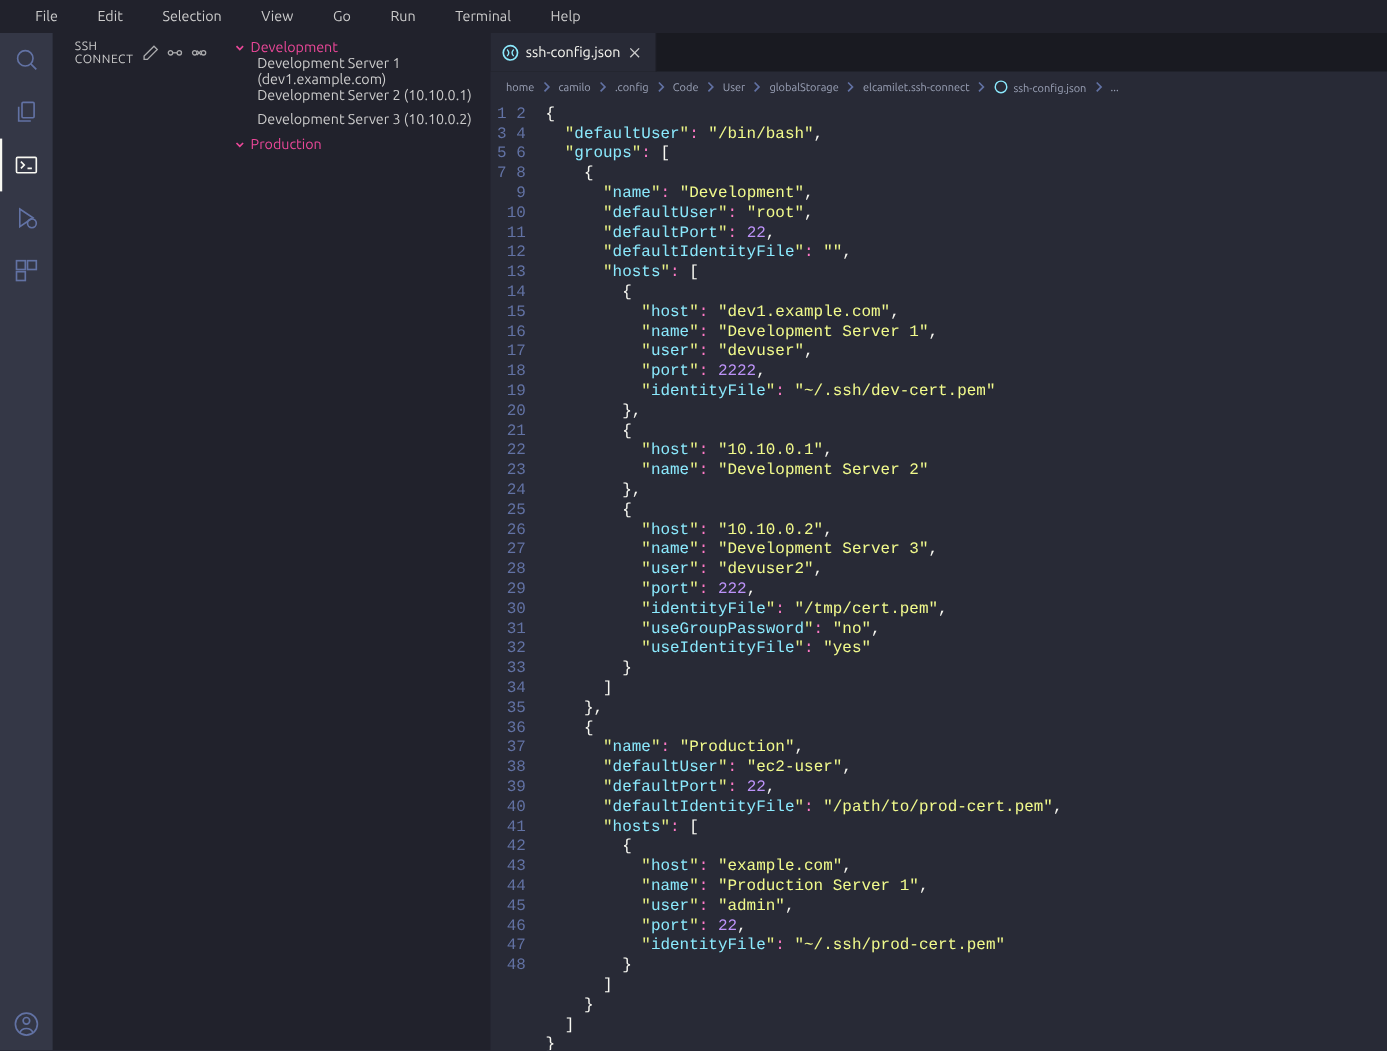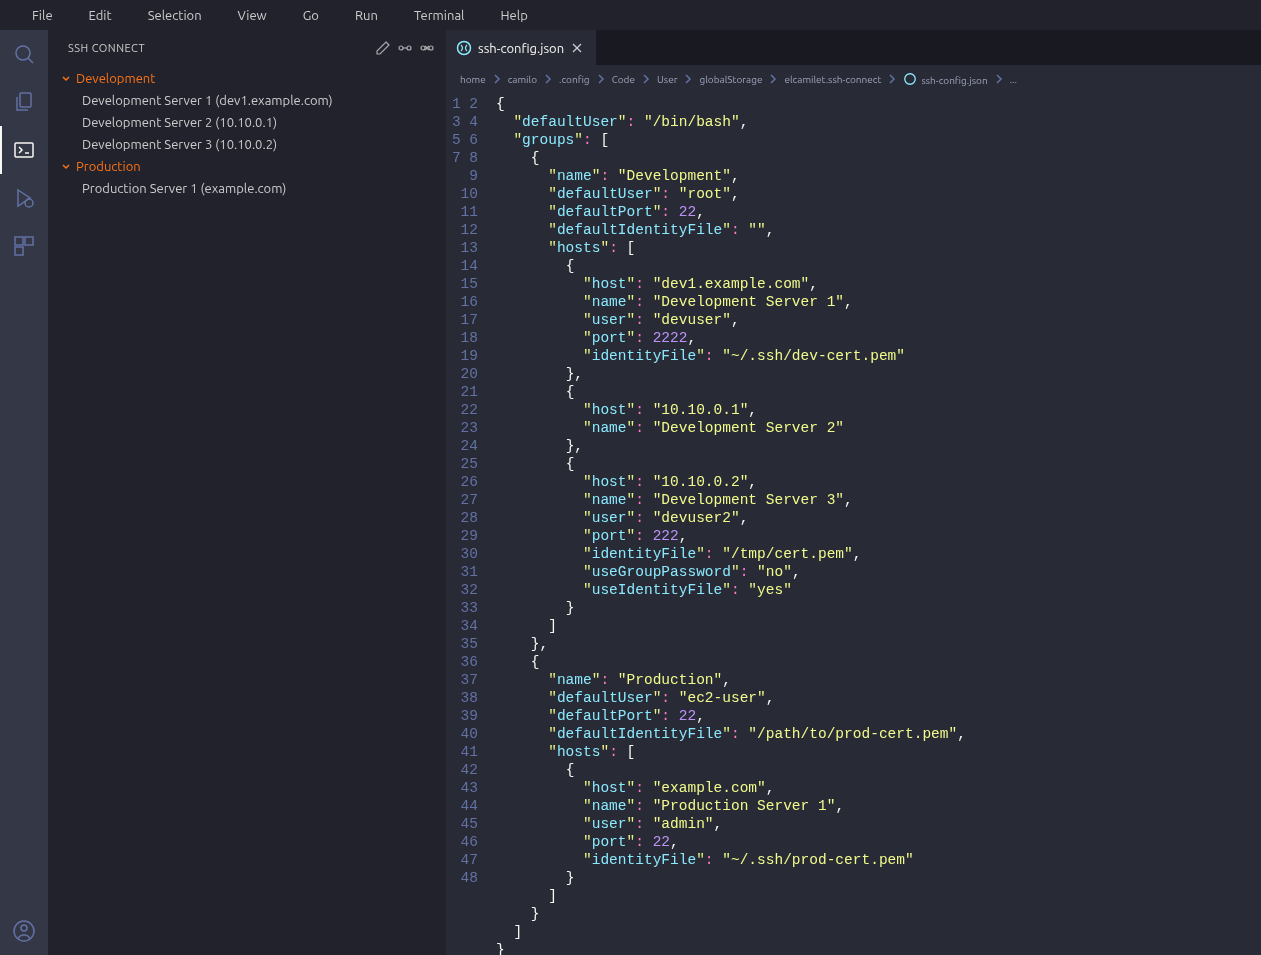--- a/index.html
+++ b/index.html
@@ -62,21 +62,22 @@
   top: 0;
   bottom: 0;
   width: 2px;
   background: #f8f8f2;
 }
 .activity-spacer { flex: 1; }
 .sidebar {
   width: 398px;
   background: #21222c;
   display: flex;
-  flex-direction: column;
+  flex-direction: row;
+  justify-content: center;
 }
 .sidebar-header {
   height: 35px;
   display: flex;
   align-items: center;
   padding: 0 8px 0 20px;
   color: #ccc;
   font-size: 11px;
 }
 .sidebar-title { flex: 1; letter-spacing: 0.5px; }
@@ -90,21 +91,21 @@
   cursor: pointer;
   opacity: 0.8;
 }
 .tree { padding-top: 2px; }
 .tree-group-header {
   display: flex;
   align-items: center;
   height: 22px;
   padding-left: 10px;
   cursor: pointer;
-  color: #f97316;
+  color: #ec4899;
 }
 .tree-chev {
   width: 16px;
   height: 16px;
   display: flex;
   align-items: center;
   justify-content: center;
 }
 .tree-group-label { margin-left: 2px; }
 .tree-item {
@@ -277,21 +278,20 @@
         <div class="tree-item">Development Server 2 (10.10.0.1)</div>
         <div class="tree-item">Development Server 3 (10.10.0.2)</div>
         <div class="tree-group-header">
           <span class="tree-chev">
             <svg width="12" height="12" viewBox="0 0 12 12" fill="none" stroke="currentColor" stroke-width="1.5">
               <path d="M3 5l3 3 3-3"></path>
             </svg>
           </span>
           <span class="tree-group-label">Production</span>
         </div>
-        <div class="tree-item">Production Server 1 (example.com)</div>
       </div>
   </div>
 
   <div class="editor-area">
     <div class="tabs">
       <div class="tab">
         <span class="tab-icon">
           <svg width="16" height="16" viewBox="0 0 16 16">
               <circle cx="8" cy="8" r="6.5" fill="none" stroke="#8be9fd" stroke-width="1.5"></circle>
               <path d="M5 5c2 2 2 4 0 6M11 5c-2 2-2 4 0 6" stroke="#8be9fd" stroke-width="1.2" fill="none"></path>

